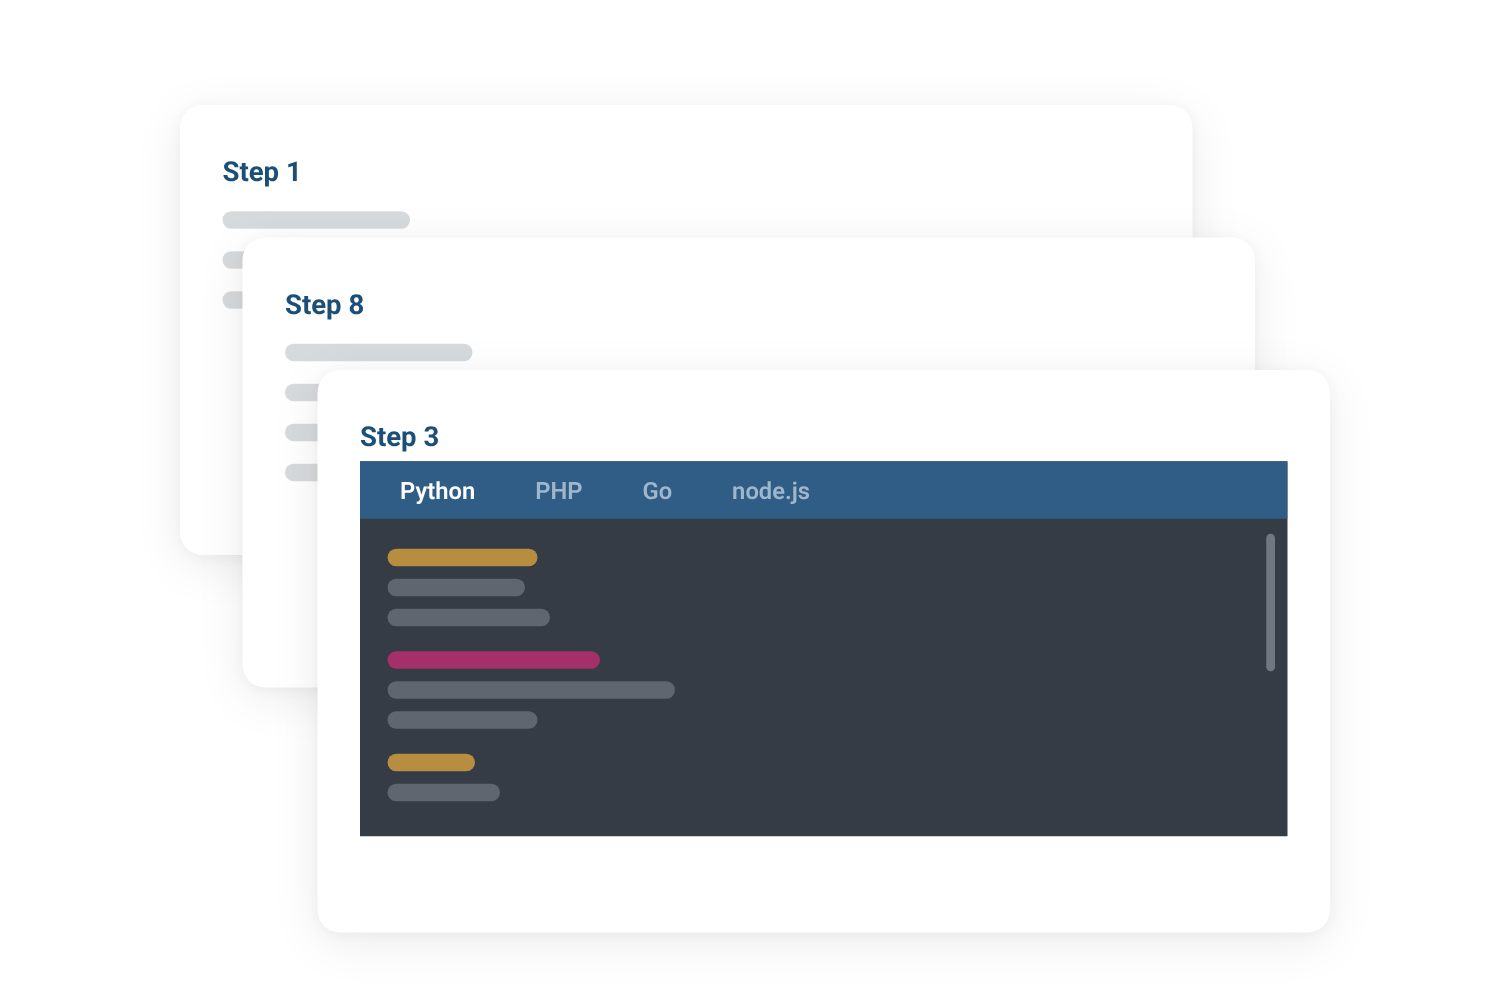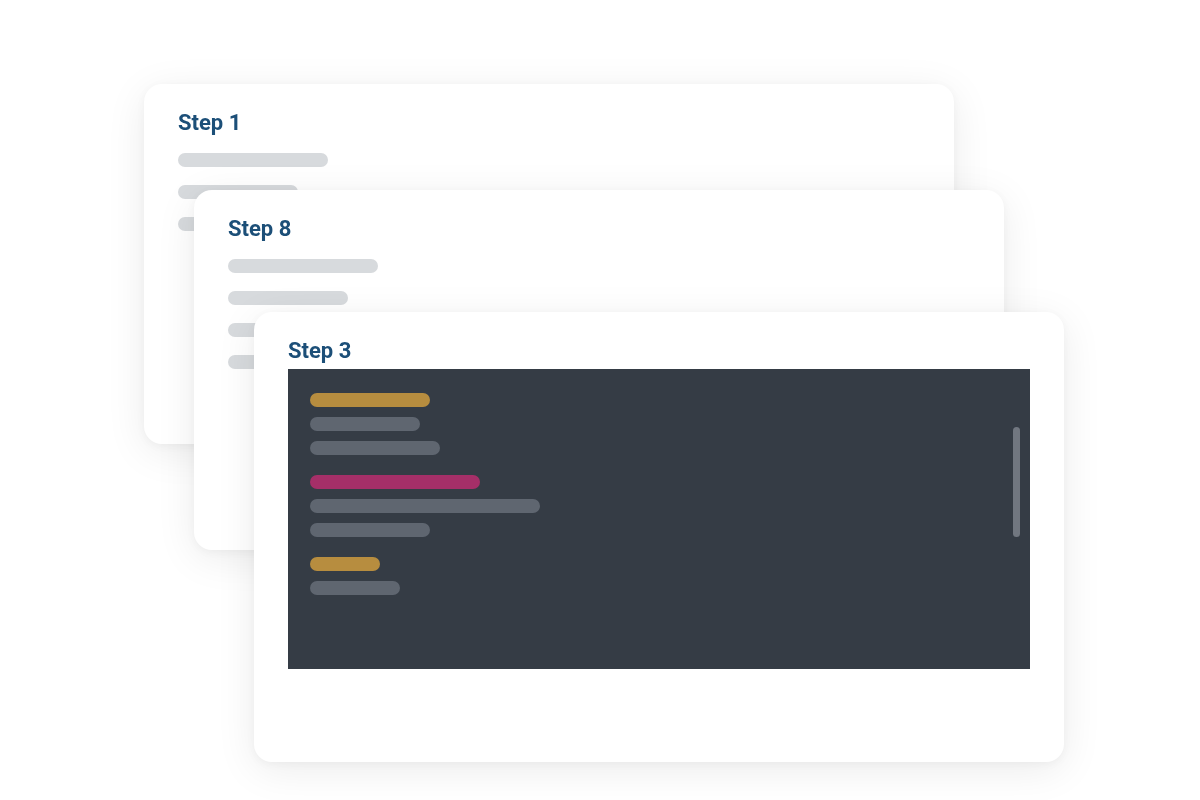--- a/index.html
+++ b/index.html
@@ -33,32 +33,33 @@
     }
     
     .card-2 {
       top: 190px;
       left: 194px;
       width: 810px;
       height: 360px;
     }
     
     .card-3 {
-      top: 312px;
+      top: 296px;
       left: 254px;
       width: 810px;
       height: 450px;
       padding-bottom: 16px;
     }
     
     .step-title {
       color: #1c4f78;
       font-size: 22px;
       font-weight: 700;
       margin-bottom: 18px;
+      margin-top: 16px;
     }
     
     .card-3 .step-title {
       margin-bottom: 6px;
     }
     
     .subtitle {
       color: #8d9298;
       font-size: 22px;
       font-weight: 600;
@@ -159,20 +160,26 @@
   <div class="placeholder-row ph-a"></div>
   <div class="placeholder-row ph-b"></div>
   <div class="placeholder-row ph-c"></div>
   <div class="placeholder-row ph-b"></div>
 </div>
 
 <div class="card card-3">
   <div class="step-title">Step 3</div>
 
   <div class="code-panel">
+    <div class="code-tabs">
+      <div class="code-tab active">Python</div>
+      <div class="code-tab">PHP</div>
+      <div class="code-tab">Go</div>
+      <div class="code-tab">node.js</div>
+    </div>
 
     <div class="code-body">
       <div class="code-line c-gold w120"></div>
       <div class="code-line c-gray w110"></div>
       <div class="code-line c-gray w130"></div>
       <div class="code-line c-magenta w170 gap"></div>
       <div class="code-line c-gray w230"></div>
       <div class="code-line c-gray w120"></div>
       <div class="code-line c-gold w70 gap"></div>
       <div class="code-line c-gray w90"></div>

